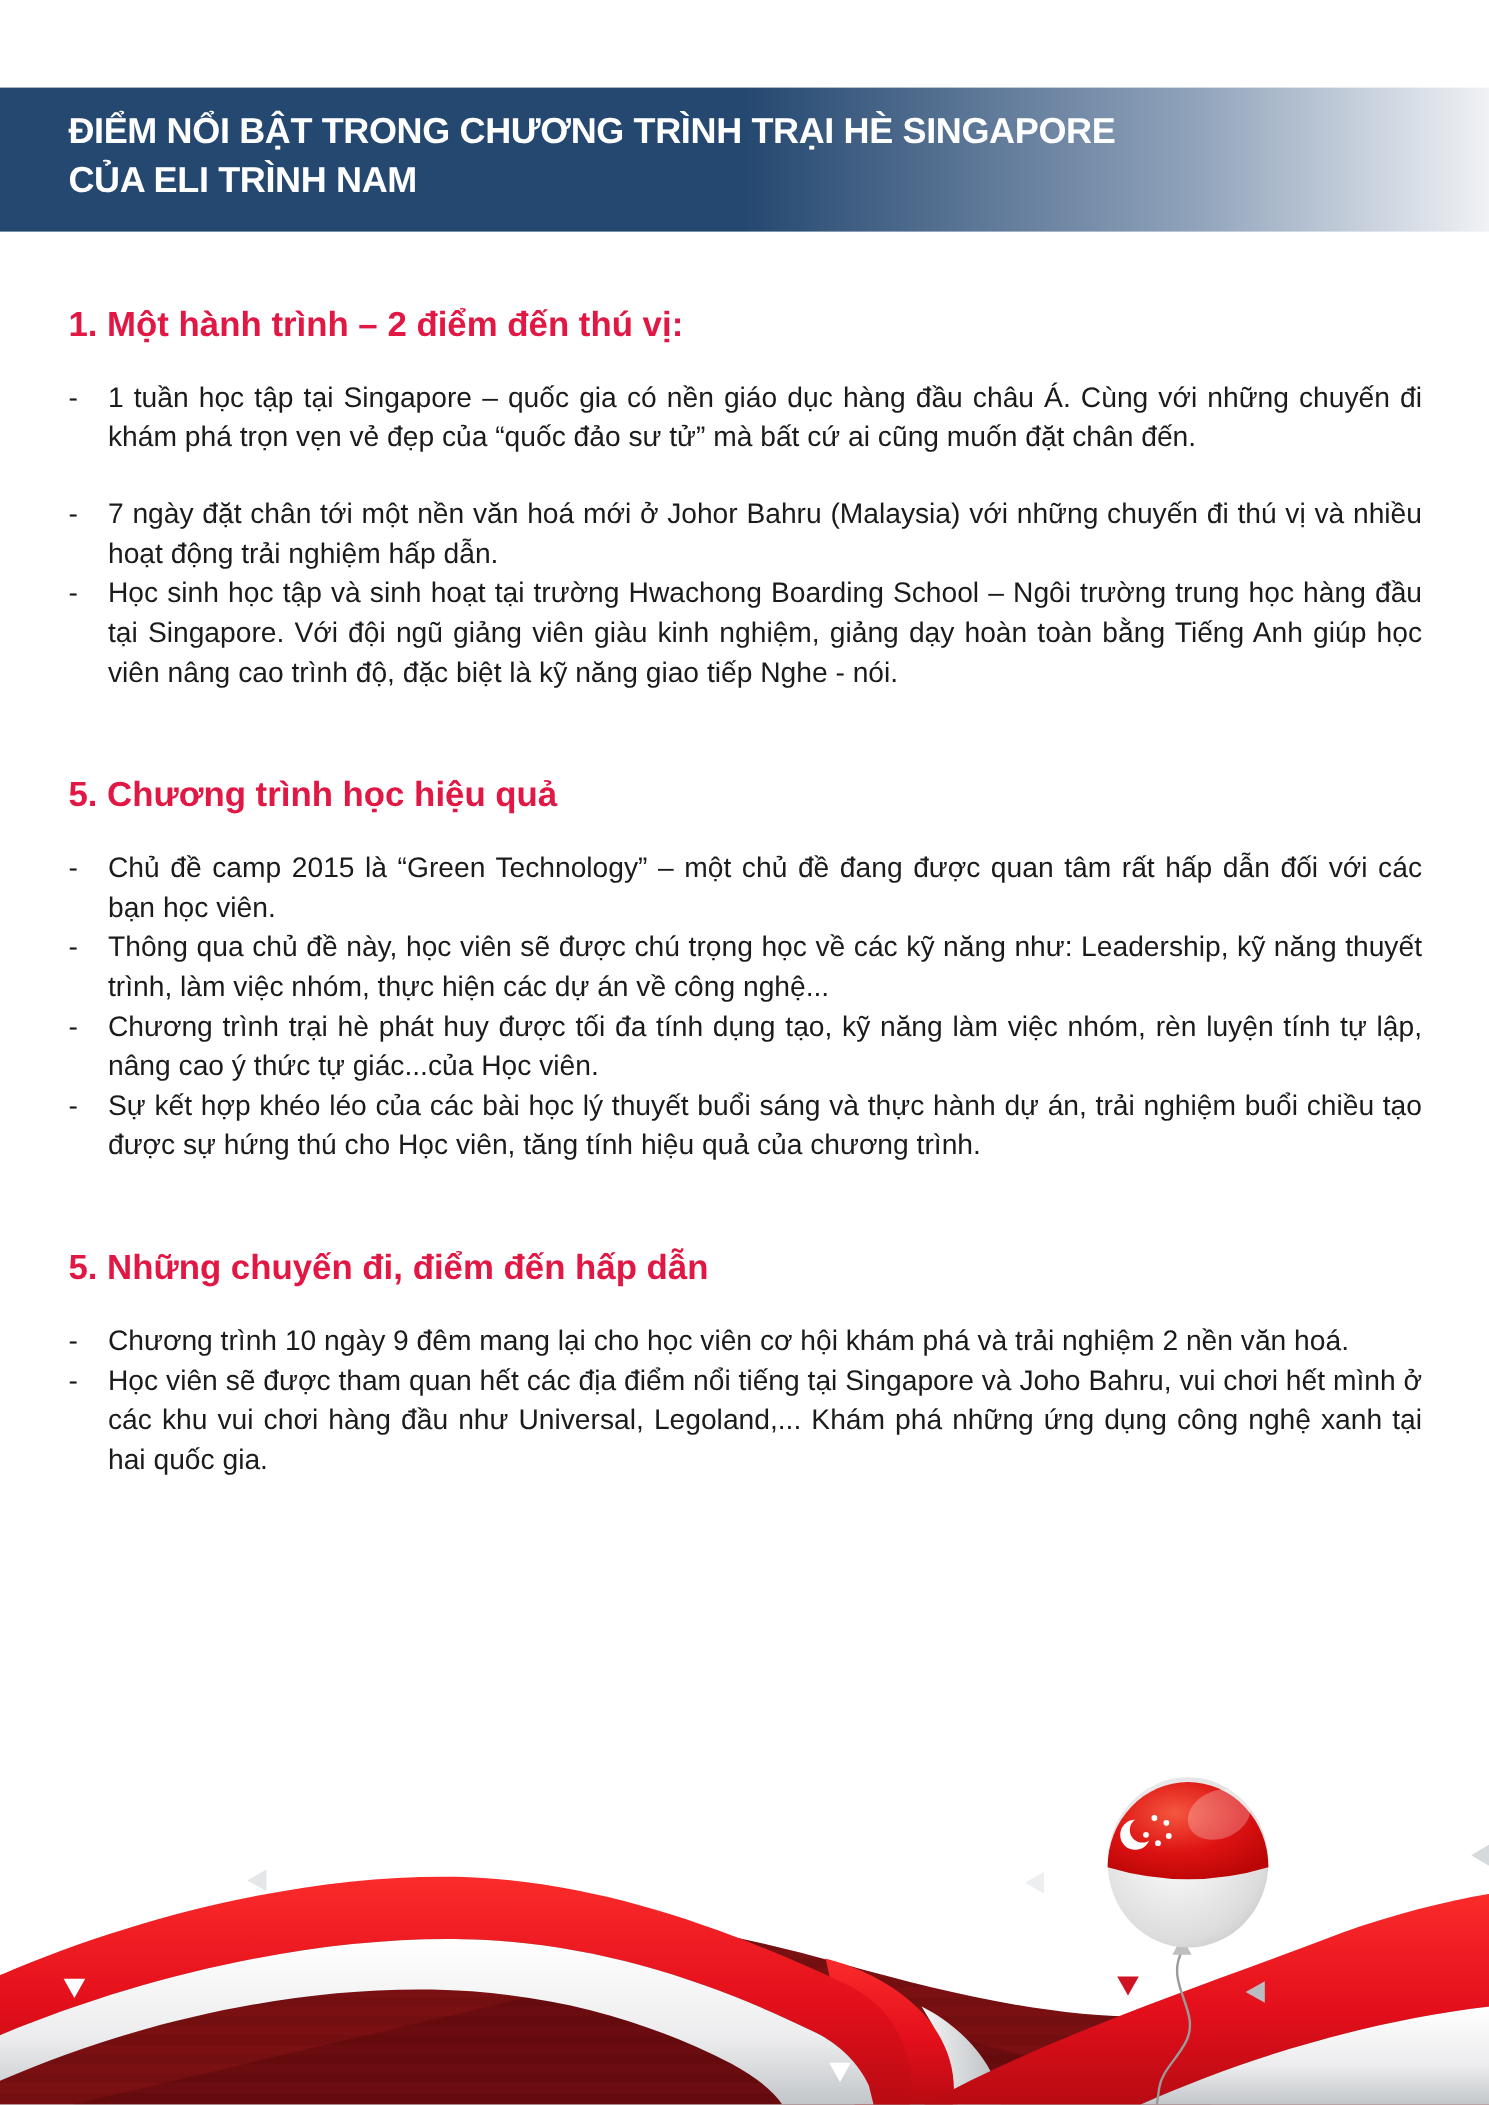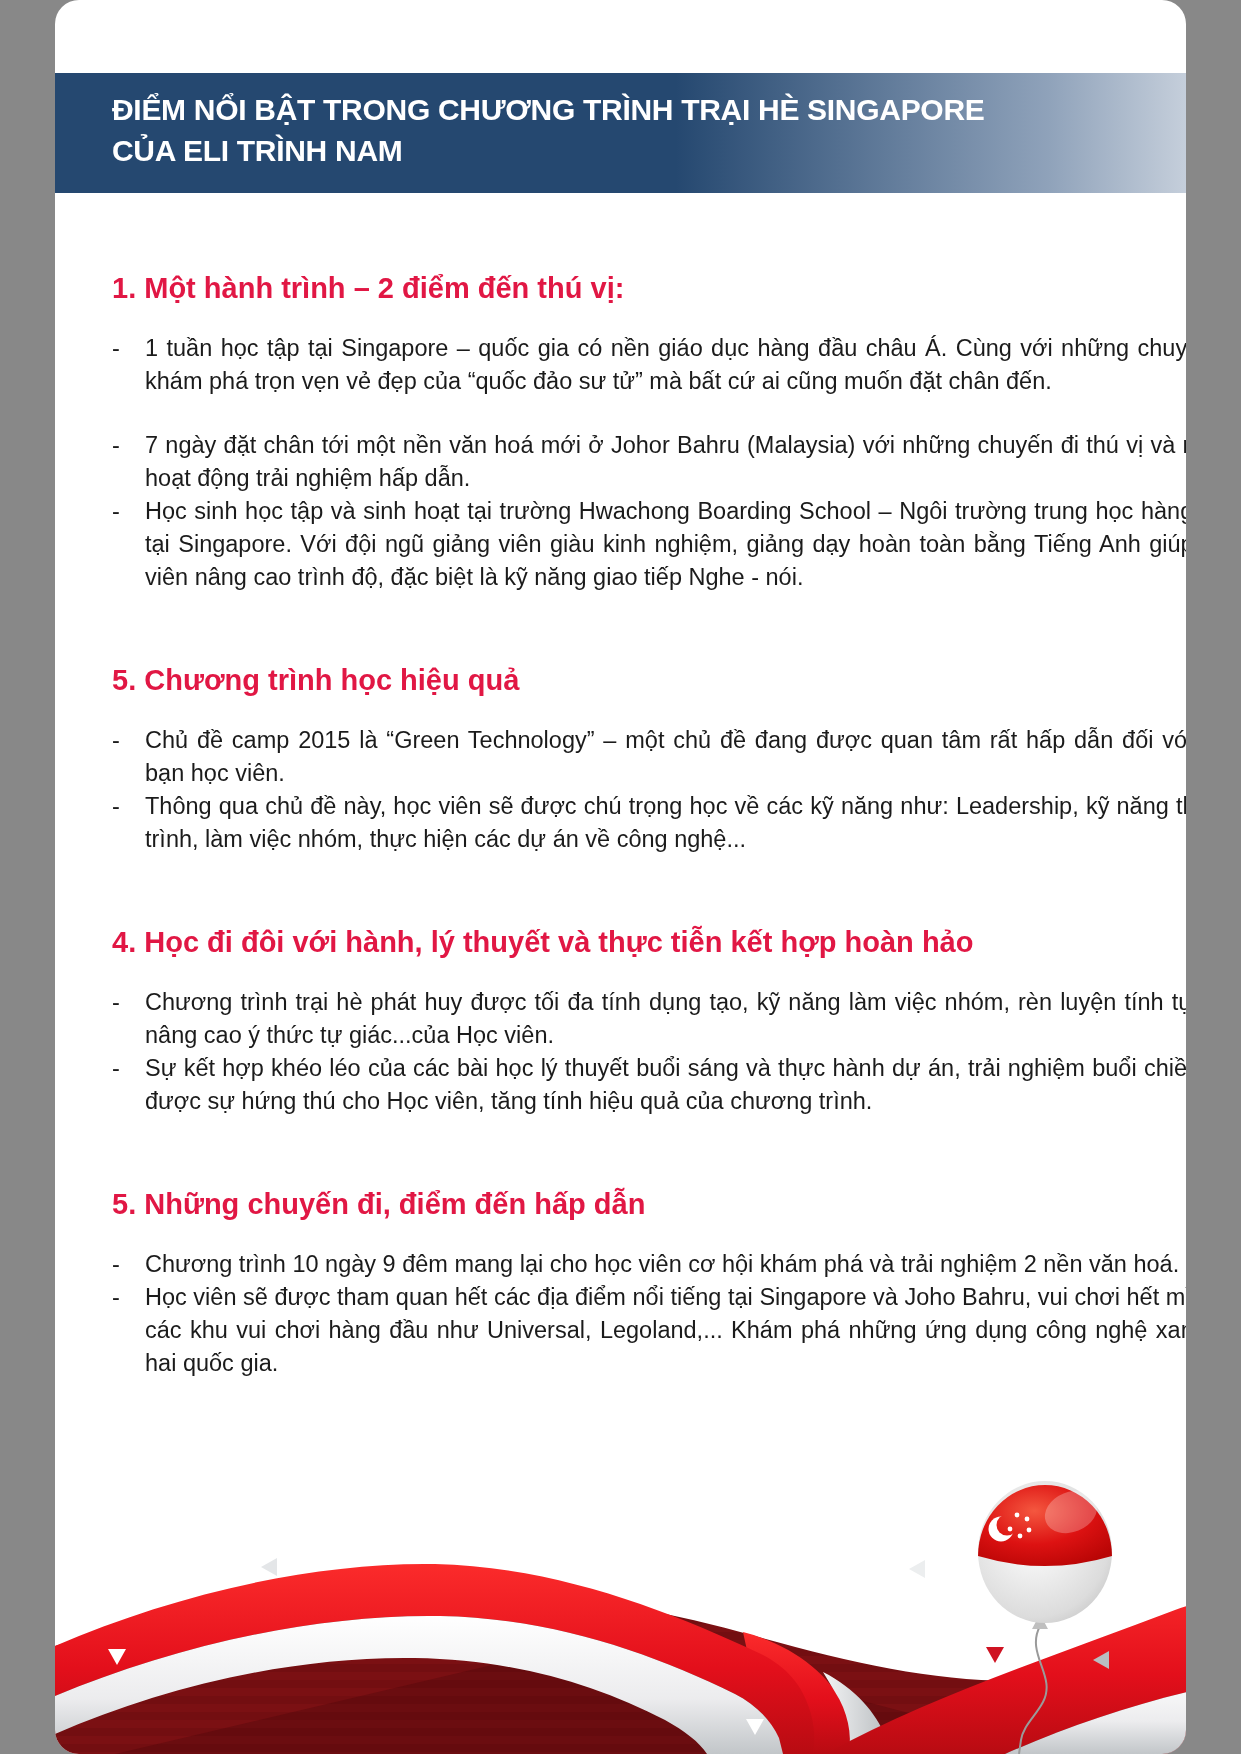--- a/index.html
+++ b/index.html
@@ -1,41 +1,40 @@
 <!DOCTYPE html>
 <html><head>
 <meta charset="utf-8">
 <style>
   html,body { margin:0; padding:0; background:#888; }
   .page {
-    position:relative; width:1131px; height:1754px; margin:0 auto;
+    position:relative; width:1241px; height:1754px; margin:0 auto;
     background:#ffffff; overflow:hidden;
     font-family:"Liberation Sans","DejaVu Sans",sans-serif;
-    border-radius:24px;
   }
   
   .banner {
     position:absolute; top:73px; left:0; width:1241px; height:120px;
     background:linear-gradient(90deg,#254870 0%,#254870 50%,#8fa2ba 80%,#f0f2f5 100%);
     box-sizing:border-box; padding:16px 40px 0 57px;
   }
   .banner .line {
     color:#ffffff; font-weight:bold; font-size:30px; line-height:41px;
     letter-spacing:-0.3px; white-space:nowrap;
   }
   
   .content {
     position:absolute; top:193px; left:0; width:1241px;
     box-sizing:border-box; padding:0 56px 0 57px;
   }
   .section-heading {
     color:#e11744; font-weight:bold; font-size:29px; line-height:36px;
     margin:68px 0 26px 0;
   }
-  .section:first-child .section-heading { margin-top:77px; }
+  .section:first-child .section-heading { margin-top:60px; }
   .dash-list { margin:0; padding:0; list-style:none; }
   .dash-list li {
     display:flex; color:#1b1b1b; font-size:23.5px; line-height:33px;
   }
   .dash-list li .dash { flex:0 0 33px; }
   .dash-list li .txt { flex:1; text-align:justify; }
   .dash-list.spaced li + li { margin-top:31px; }
   
   .footer-art { position:absolute; left:0; bottom:0; width:1241px; height:370px; }
 </style>
@@ -82,21 +81,20 @@
           <span class="txt">Chủ đề camp 2015 là “Green Technology” – một chủ đề đang được quan tâm rất hấp dẫn đối với các bạn học viên.</span>
         </li>
         <li>
           <span class="dash">-</span>
           <span class="txt">Thông qua chủ đề này, học viên sẽ được chú trọng học về các kỹ năng như: Leadership, kỹ năng thuyết trình, làm việc nhóm, thực hiện các dự án về công nghệ...</span>
         </li>
       </ul>
     </div>
 
     <div class="section">
-      <div class="section-heading">4. Học đi đôi với hành, lý thuyết và thực tiễn kết hợp hoàn hảo</div>
       <ul class="dash-list">
         <li>
           <span class="dash">-</span>
           <span class="txt">Chương trình trại hè phát huy được tối đa tính dụng tạo, kỹ năng làm việc nhóm, rèn luyện tính tự lập, nâng cao ý thức tự giác...của Học viên.</span>
         </li>
         <li>
           <span class="dash">-</span>
           <span class="txt">Sự kết hợp khéo léo của các bài học lý thuyết buổi sáng và thực hành dự án, trải nghiệm buổi chiều tạo được sự hứng thú cho Học viên, tăng tính hiệu quả của chương trình.</span>
         </li>
       </ul>

